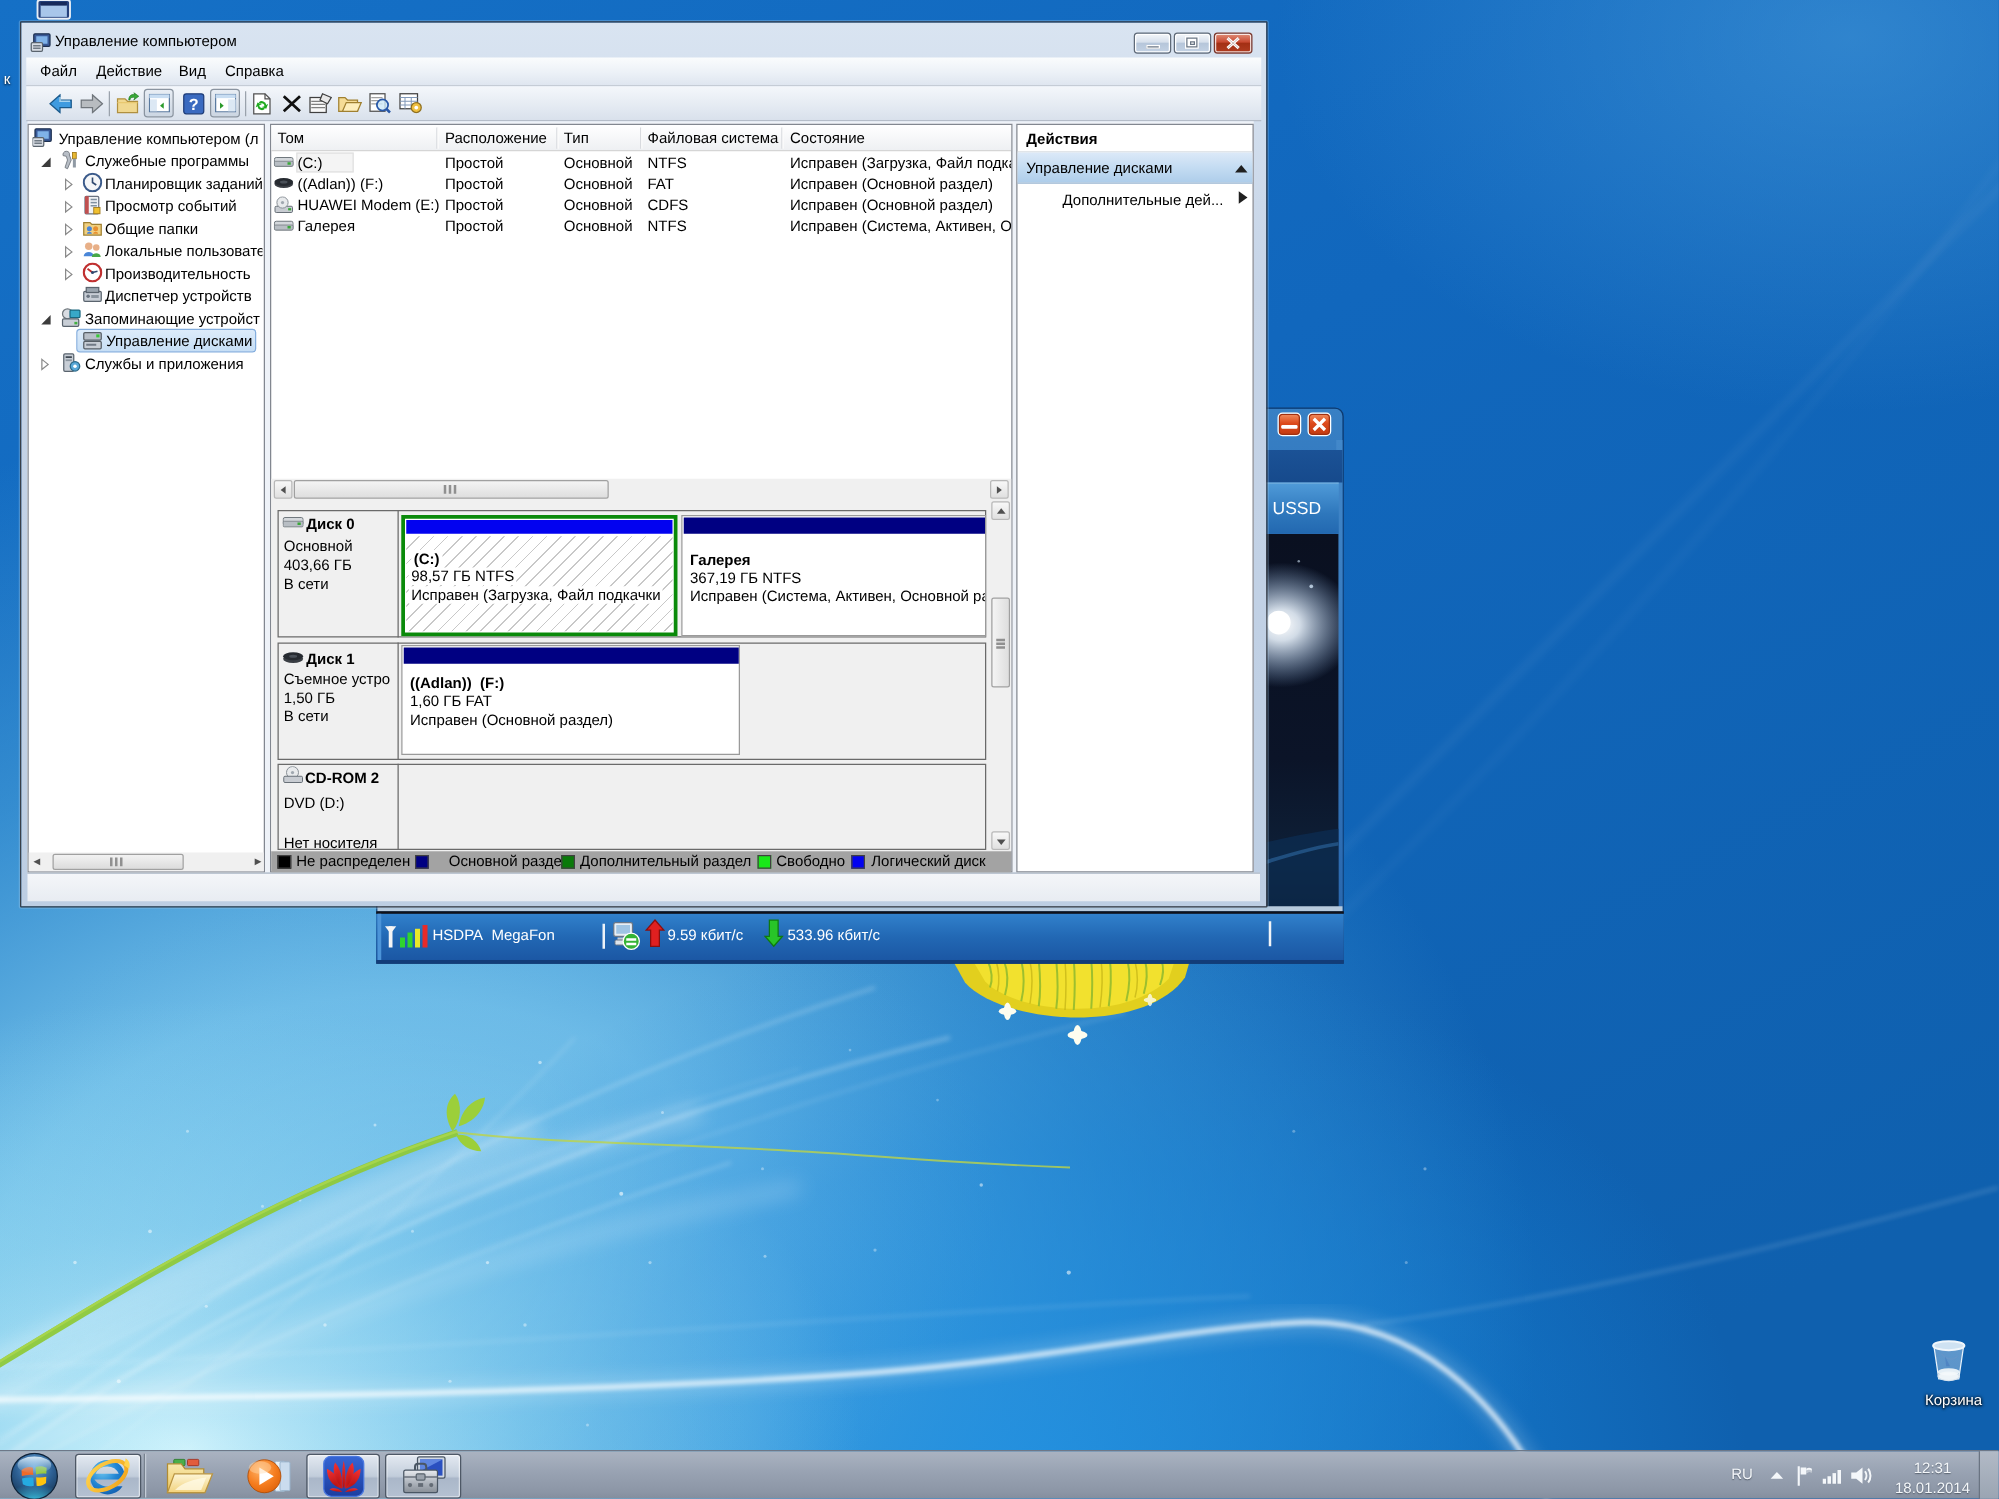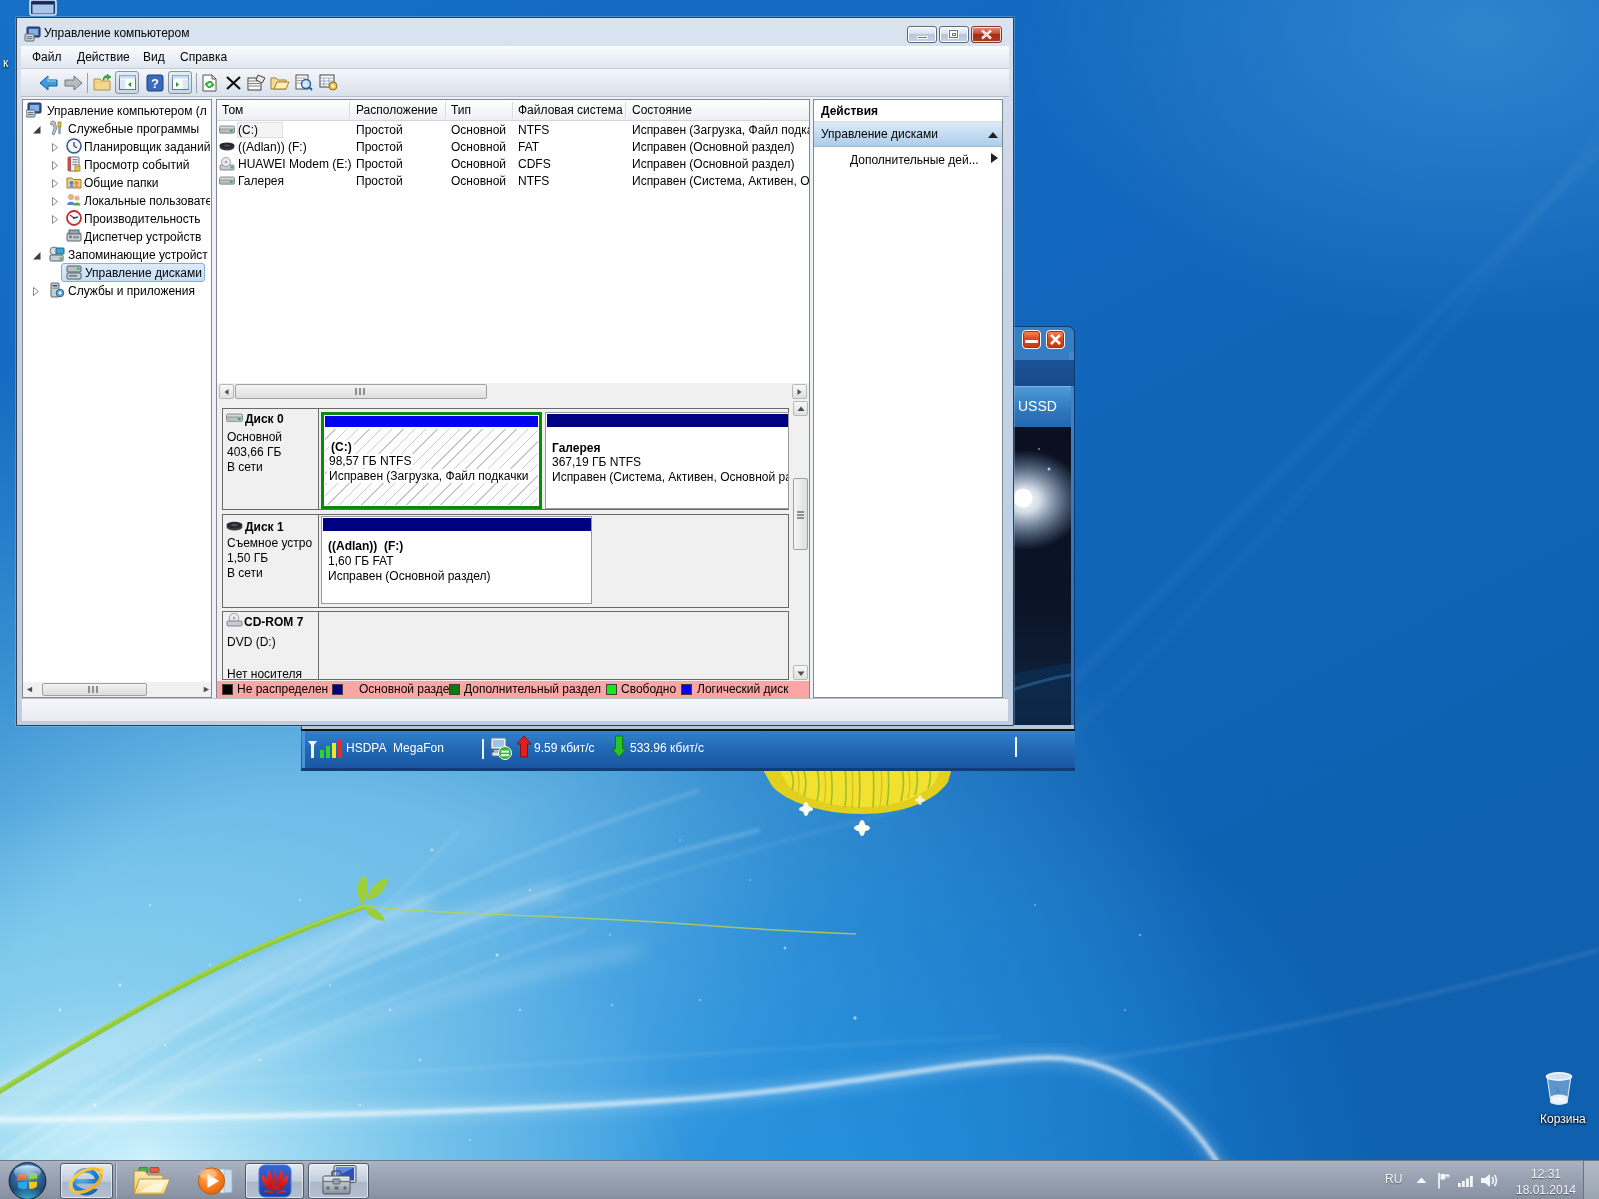--- a/index.html
+++ b/index.html
@@ -567,36 +567,36 @@
 <div class="abs" style="left:6px;top:37px">1,60 ГБ FAT</div>
 <div class="abs" style="left:6px;top:52px">Исправен (Основной раздел)</div>
 </div>
 <div class="abs" style="left:5px;top:211px;width:567px;height:69px;border:1px solid #6a6a6a;background:#f0f0f0"></div>
 <div class="abs" style="left:101px;top:211px;width:1px;height:69px;background:#6a6a6a"></div>
 <svg class="abs" style="left:9px;top:213px" width="17" height="14">
         <circle cx="8" cy="5" r="4.8" fill="#e8eaec" stroke="#888f96" stroke-width="0.8"></circle>
         <circle cx="8" cy="5" r="1.3" fill="#a0a8b0"></circle>
         <rect x="1" y="8" width="15" height="5" rx="1" fill="#c8ccd2" stroke="#687078" stroke-width="0.8"></rect>
       </svg>
-<div class="abs" style="left:27px;top:215px;font-weight:bold">CD-ROM 7</div>
+<div class="abs" style="left:27px;top:215px;font-weight:bold">CD-ROM 2</div>
 <div class="abs" style="left:10px;top:235px">DVD (D:)</div>
 <div class="abs" style="left:10px;top:267px">Нет носителя</div>
 <div class="abs" style="left:575px;top:0;width:17px;height:281px;background:#f0f0f0"></div>
 <div class="abs" style="left:576px;top:1px;width:15px;height:15px;background:linear-gradient(#f8f8f8,#e0e0e0);border:1px solid #b8b8b8;border-radius:2px"></div>
 <svg class="abs" style="left:580px;top:6px" width="8" height="6">
         <path d="M 4,0.5 L 7.5,5 L 0.5,5 Z" fill="#505050"></path>
       </svg>
 <div class="abs" style="left:576px;top:265px;width:15px;height:15px;background:linear-gradient(#f8f8f8,#e0e0e0);border:1px solid #b8b8b8;border-radius:2px"></div>
 <svg class="abs" style="left:580px;top:271px" width="8" height="6">
         <path d="M 0.5,0.5 L 7.5,0.5 L 4,5 Z" fill="#505050"></path>
       </svg>
 <div class="abs" style="left:576px;top:78px;width:15px;height:72px;background:linear-gradient(90deg,#f4f4f4,#dedede);border:1px solid #a0a0a0;border-radius:2px"></div>
 <div class="abs" style="left:580px;top:111px;width:7px;height:2px;background:#909090;box-shadow:0 3px 0 #909090,0 6px 0 #909090"></div>
 </div>
-<div class="abs" style="left:201px;top:664px;width:592px;height:17px;background:#fca5a5;font-size:12px;white-space:nowrap;overflow:hidden">
+<div class="abs" style="left:201px;top:664px;width:592px;height:17px;background:#a3a3a3;font-size:12px;white-space:nowrap;overflow:hidden">
 <div class="abs" style="left:5px;top:3px;width:11px;height:11px;background:#000000;border:1px solid #404040"></div>
 <div class="abs" style="left:20px;top:1px">Не распределен</div>
 <div class="abs" style="left:115px;top:3px;width:11px;height:11px;background:#000082;border:1px solid #404040"></div>
 <div class="abs" style="left:142px;top:1px">Основной раздел</div>
 <div class="abs" style="left:232px;top:3px;width:11px;height:11px;background:#0a7a0a;border:1px solid #404040"></div>
 <div class="abs" style="left:247px;top:1px">Дополнительный раздел</div>
 <div class="abs" style="left:389px;top:3px;width:11px;height:11px;background:#18e818;border:1px solid #404040"></div>
 <div class="abs" style="left:404px;top:1px">Свободно</div>
 <div class="abs" style="left:464px;top:3px;width:11px;height:11px;background:#0202f0;border:1px solid #404040"></div>
 <div class="abs" style="left:480px;top:1px">Логический диск</div>

